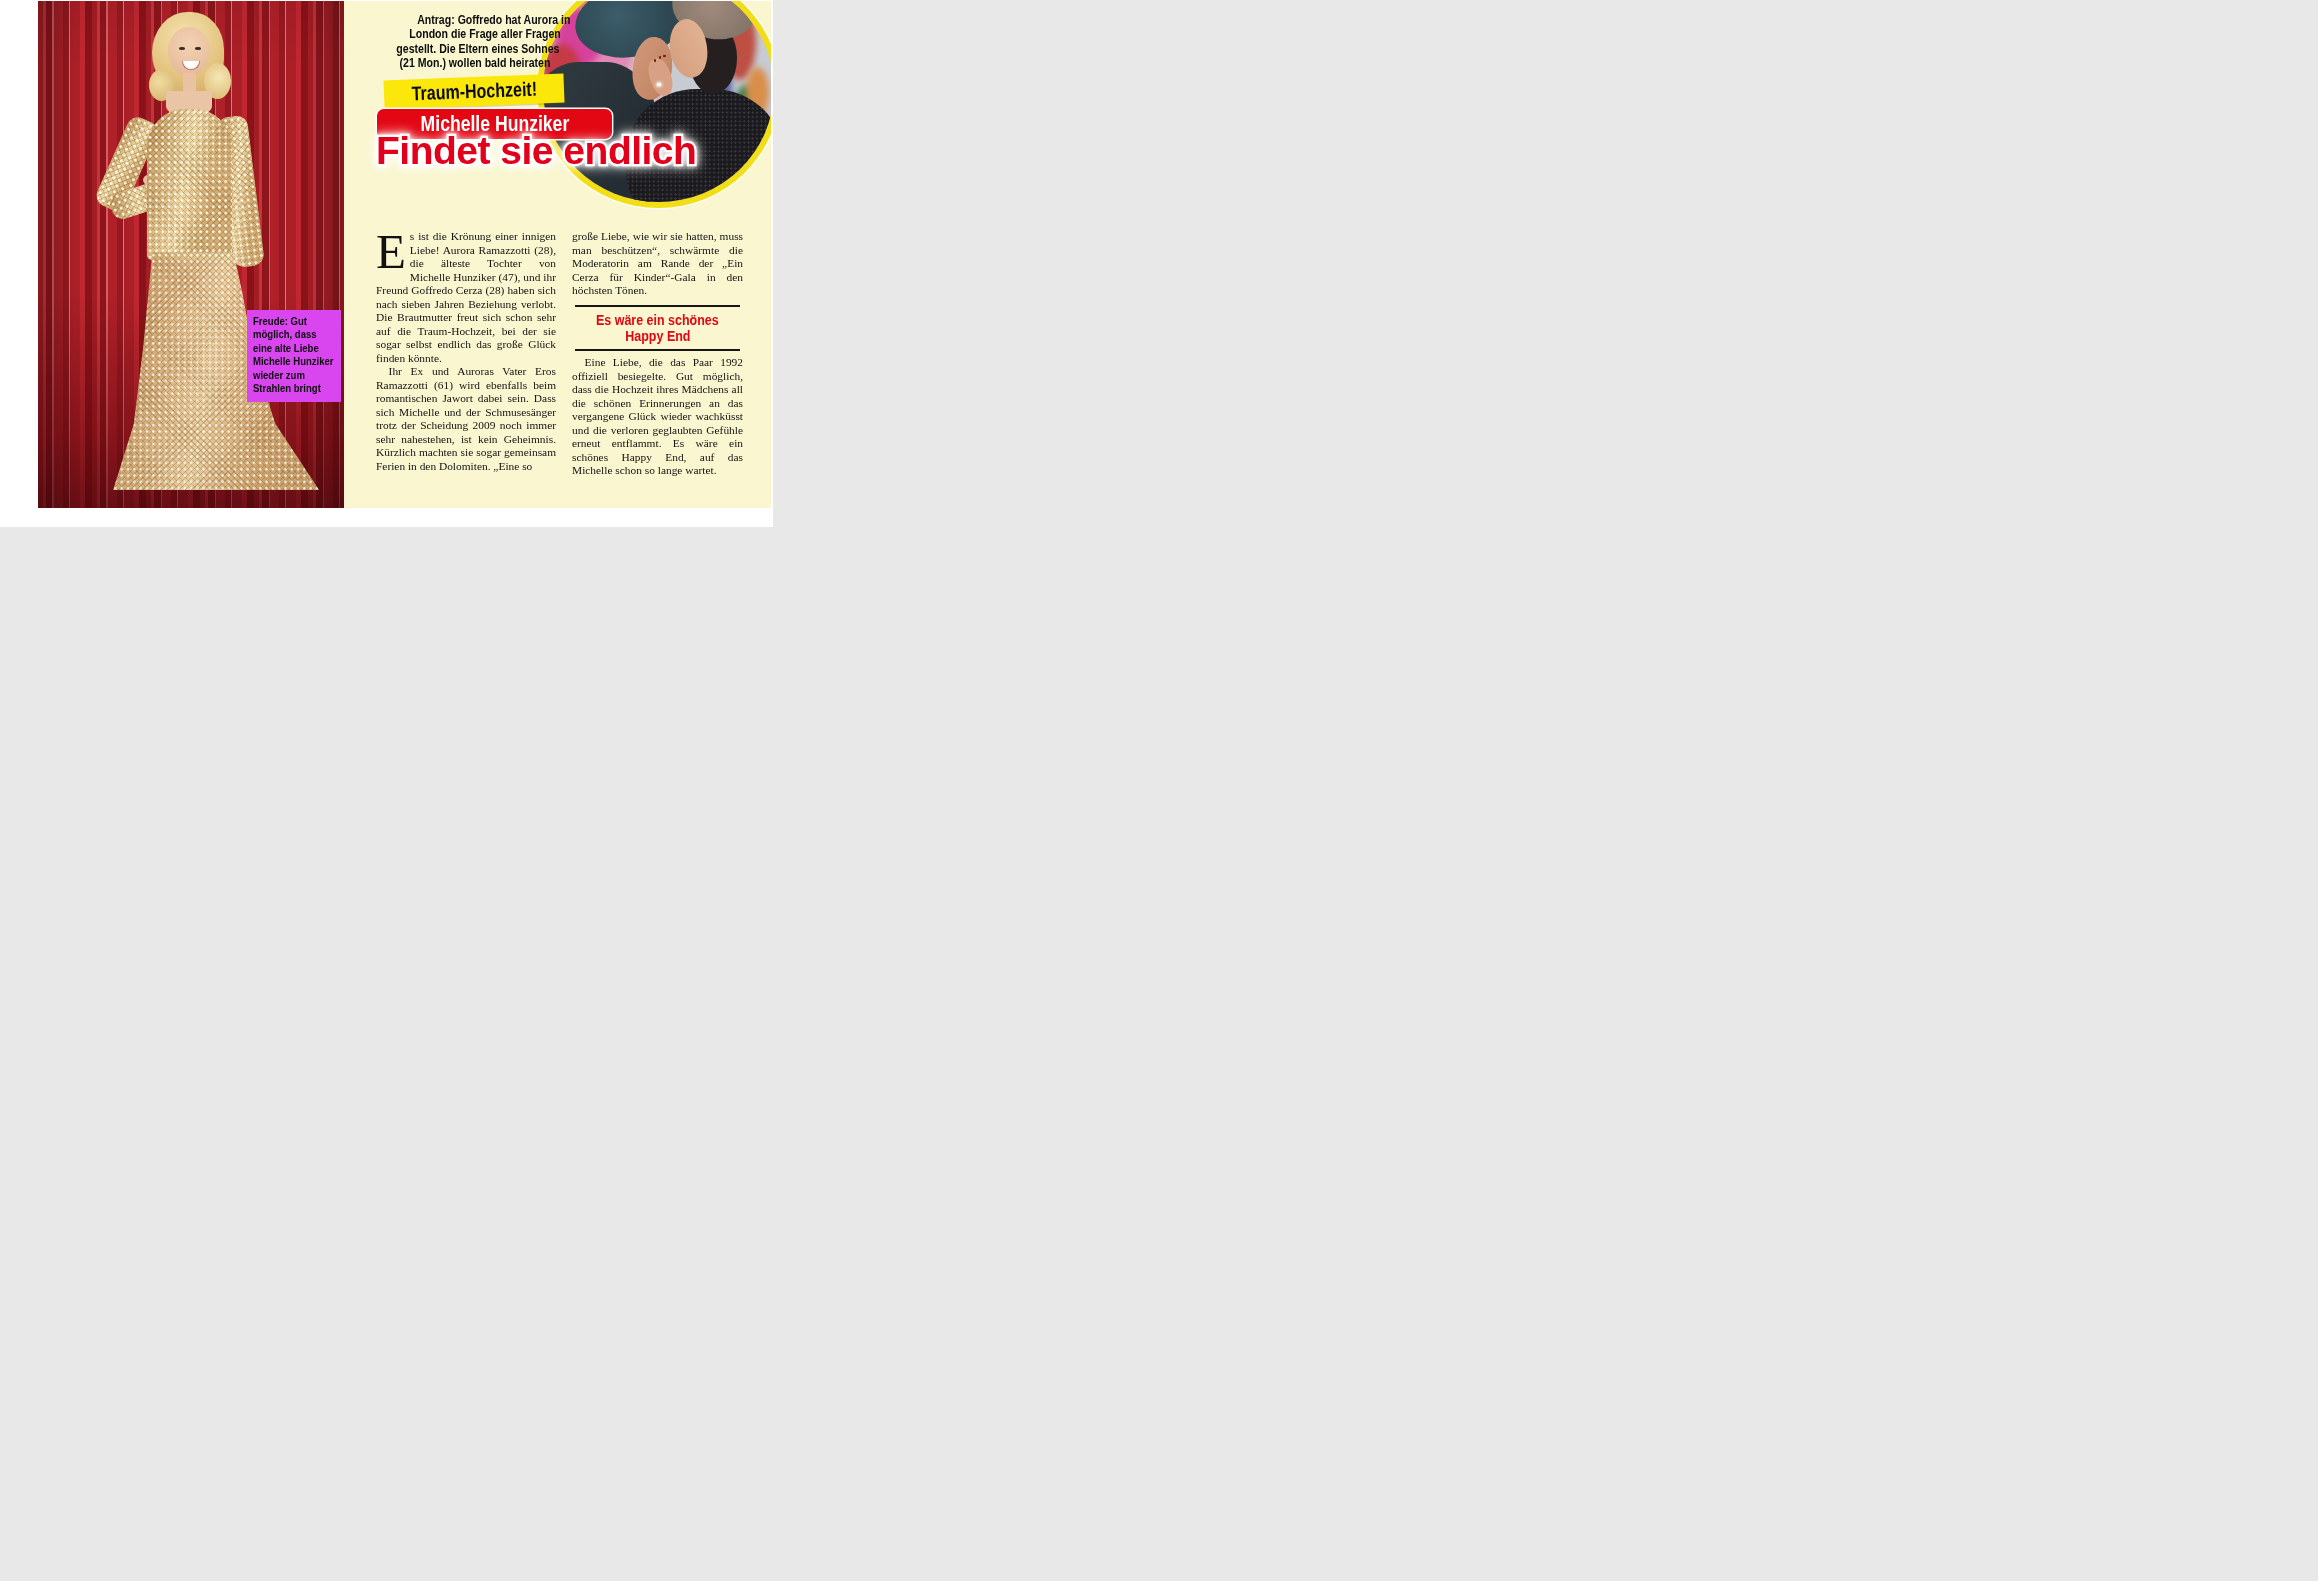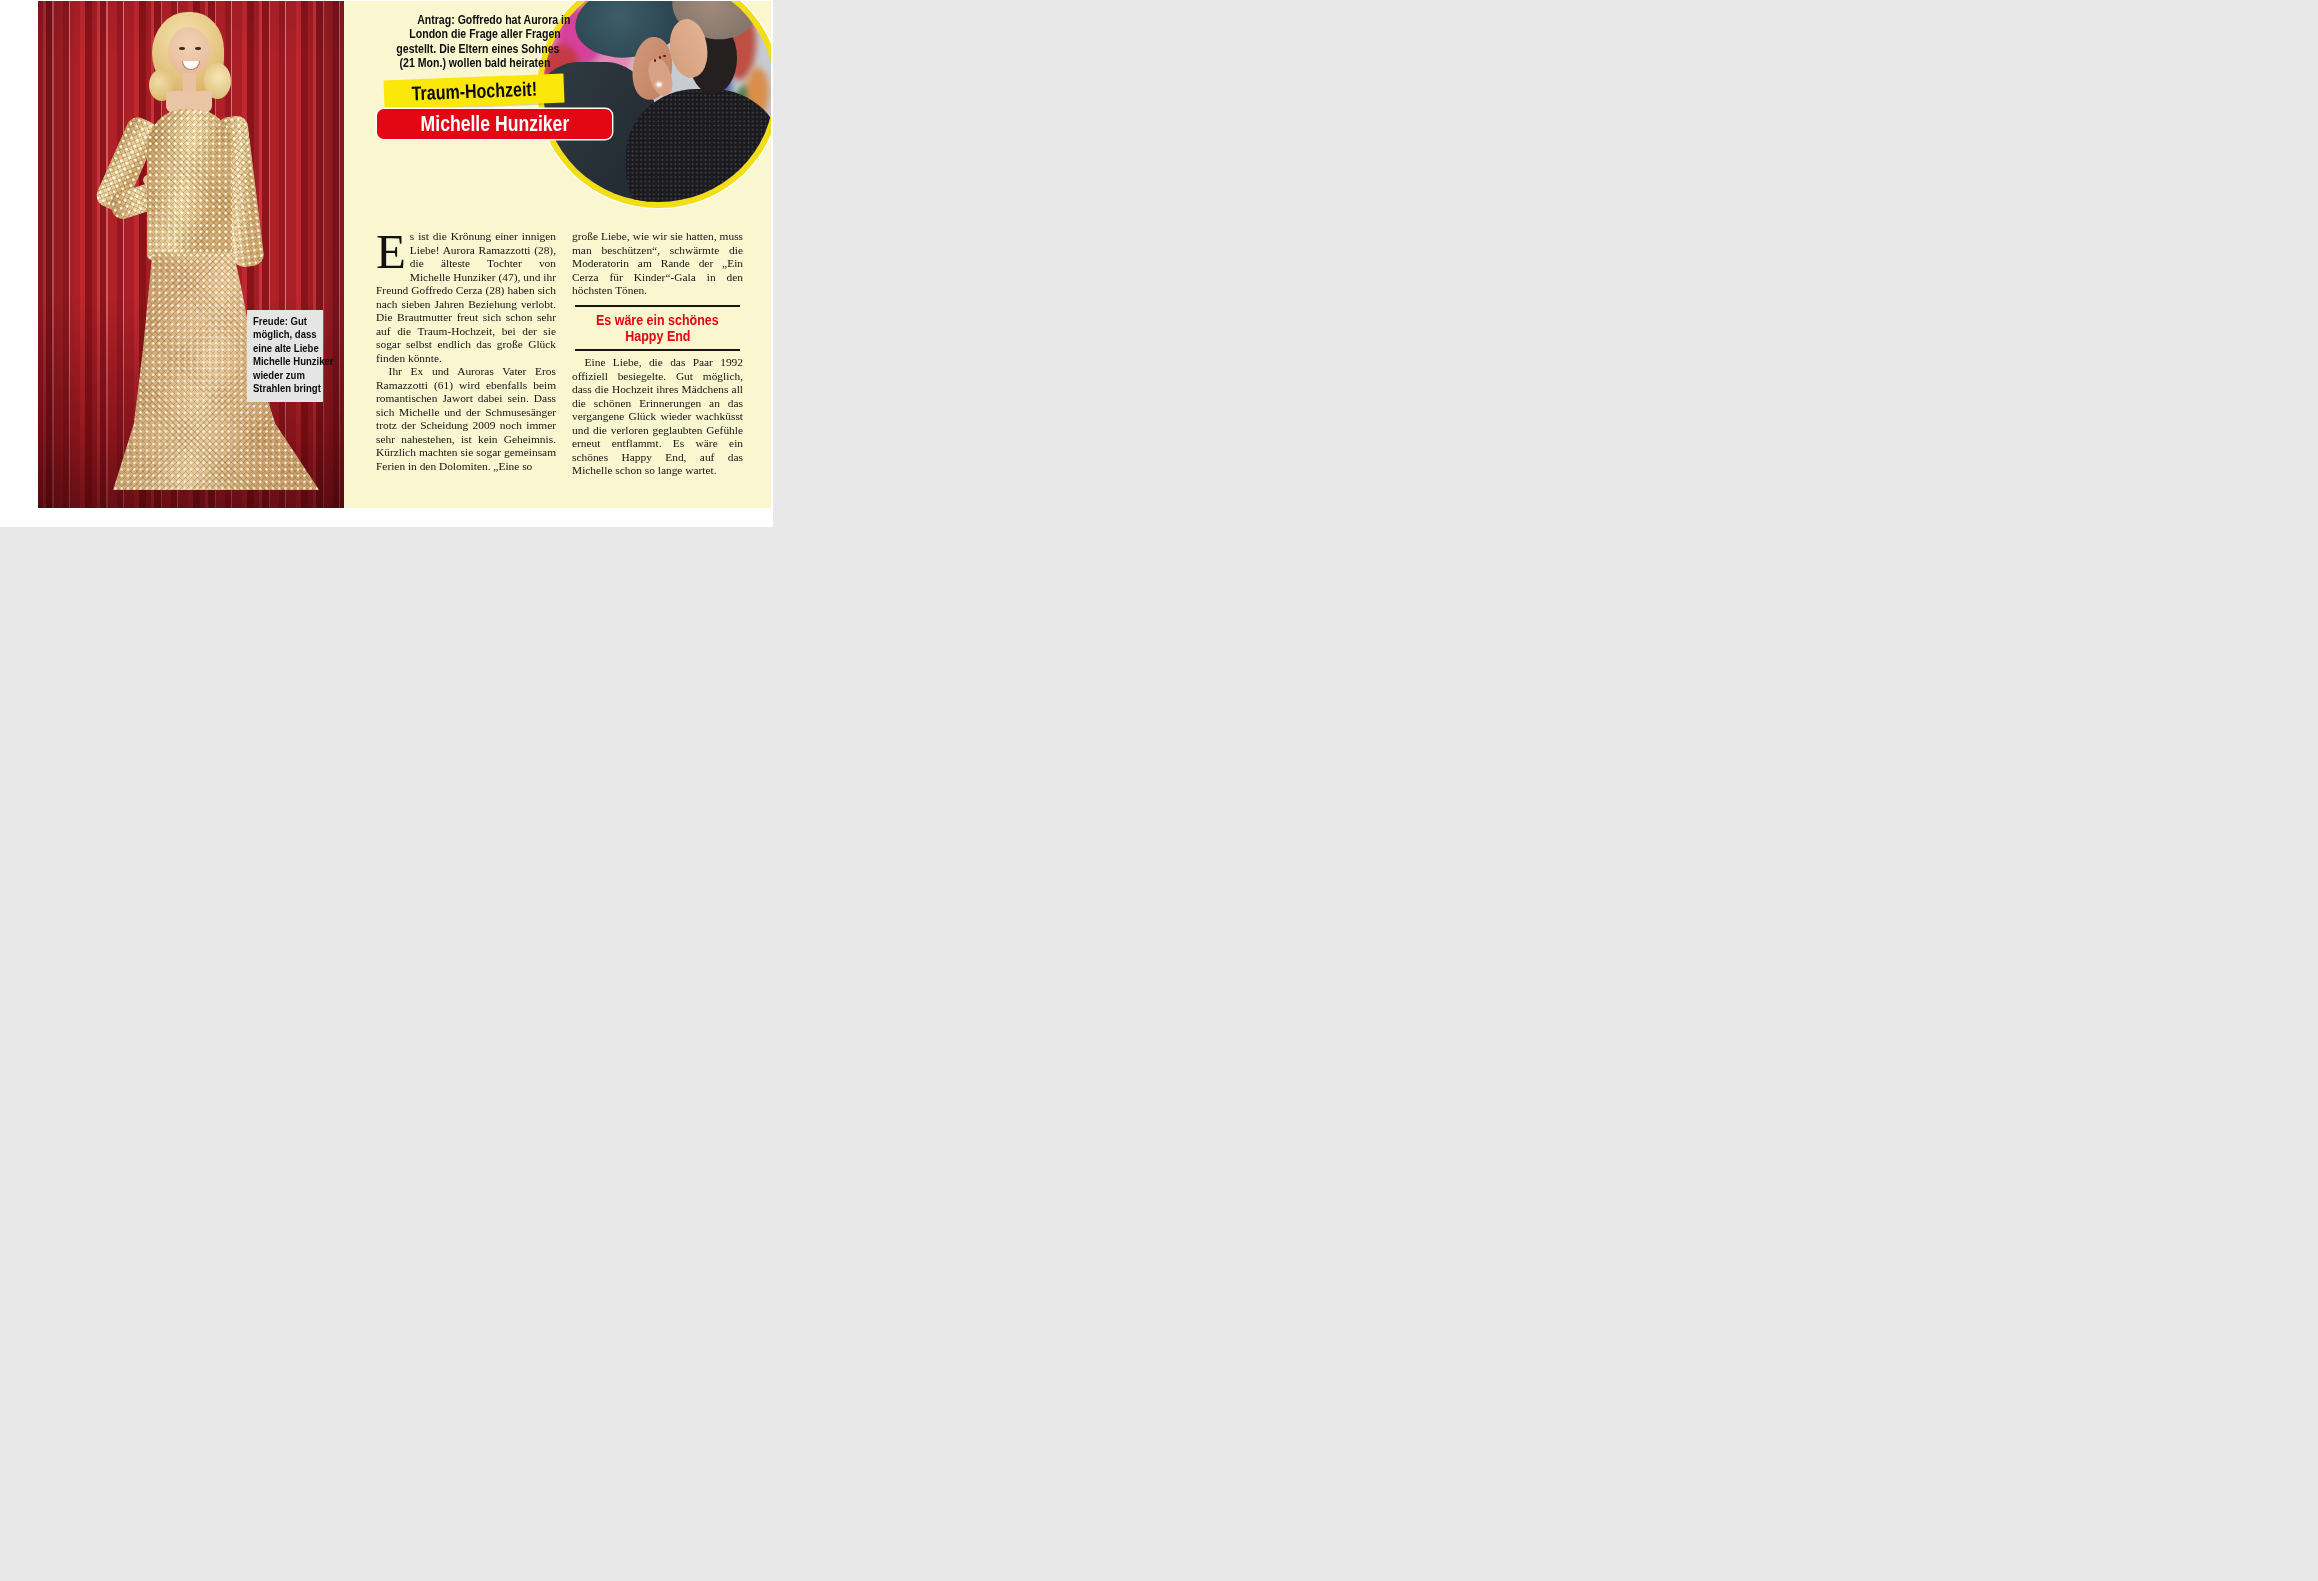--- a/index.html
+++ b/index.html
@@ -42,21 +42,21 @@
   .sl-right{left:187px;top:115px;width:31px;height:151px;transform:rotate(-7deg);}
   .hand-hip{position:absolute;left:105px;top:174px;width:16.4px;height:11.6px;border-radius:50%;
         background:#e6bd9d;transform:rotate(18deg);}
   .bodice{position:absolute;left:109px;top:108px;width:85px;height:151px;
         border-radius:44% 44% 4.8px 4.8px / 26% 26% 4.8px 4.8px;}
   .skirt{position:absolute;left:68px;top:251px;width:232px;height:238px;opacity:.94;
         clip-path:polygon(20% 0,55% 0,59% 18%,64% 45%,73% 72%,92% 100%,3% 100%,12% 72%,16% 40%);}
   .photo-shade{position:absolute;left:0;top:0;width:100%;height:100%;
         background:linear-gradient(180deg,rgba(0,0,0,.06) 0,rgba(0,0,0,0) 12%);}
   
-  .caption{position:absolute;left:247px;top:310px;width:76px;background:#e5e5e5;padding:4.8px 3.9px 5.8px 5.8px;
+  .caption{position:absolute;left:247px;top:310px;width:94px;background:#d946ef;padding:4.8px 3.9px 5.8px 5.8px;
         box-sizing:border-box;z-index:5;}
   .caption div{font-weight:bold;font-size:10.6px;line-height:13.5px;color:#0d0d0d;white-space:nowrap;}
   .caption div span{display:inline-block;transform:scaleX(.9);transform-origin:left center;}
   
   .panel{position:absolute;left:344px;top:1.4px;width:427px;height:507px;background:#faf6d0;overflow:hidden;}
   
   .oval{position:absolute;left:193px;top:-31px;width:231px;height:226px;border-radius:50%;
         border:6.3px solid #f2de14;overflow:hidden;background:#d7b9c4;z-index:1;
         box-shadow:0 0 0 1.4px rgba(255,255,255,.9);}
   .oval .blob{position:absolute;border-radius:50%;filter:blur(3.4px);}
@@ -195,20 +195,21 @@
     </div>
 
     <div class="banner-yellow">
       <span>Traum-Hochzeit!</span>
     </div>
     <div class="banner-red">
       <span>Michelle Hunziker</span>
     </div>
 
     <div class="headline">
+      <div>Findet sie endlich</div>
     </div>
 
     <div class="col col1">
       <p><span class="dropcap">E</span><span>s ist die Krönung einer innigen Liebe! Aurora Ramazzotti (28), die älteste Tochter von Michelle Hunziker (47), und ihr Freund Goffredo Cerza (28) haben sich nach sieben Jahren Beziehung verlobt. Die Brautmutter freut sich schon sehr auf die Traum-Hochzeit, bei der sie sogar selbst endlich das große Glück finden könnte.</span></p>
       <p class="ind"><span>Ihr Ex und Auroras Vater Eros Ramazzotti (61) wird ebenfalls beim romantischen Jawort dabei sein. Dass sich Michelle und der Schmusesänger trotz der Scheidung 2009 noch immer sehr nahestehen, ist kein Geheimnis. Kürzlich machten sie sogar gemeinsam Ferien in den Dolomiten. „Eine so</span></p>
     </div>
 
     <div class="col col2">
       <p><span>große Liebe, wie wir sie hatten, muss man beschützen“, schwärmte die Moderatorin am Rande der „Ein Cerza für Kinder“-Gala in den höchsten Tönen.</span></p>
       <div class="subhead">

